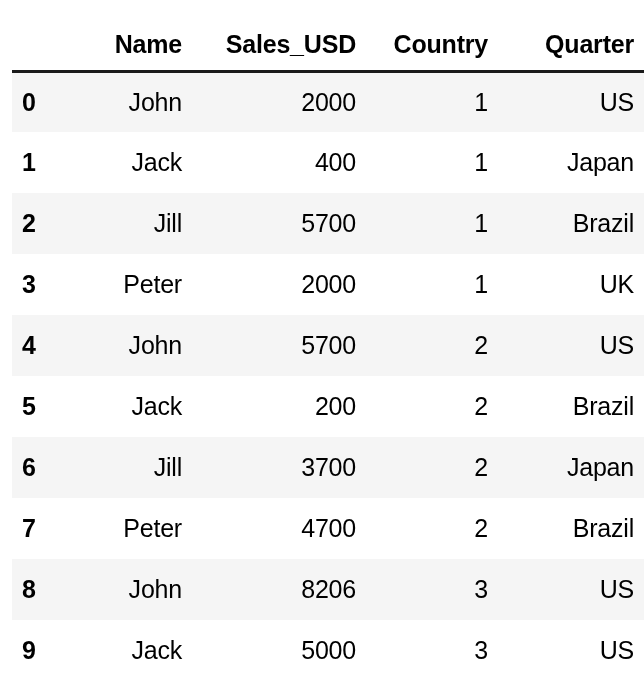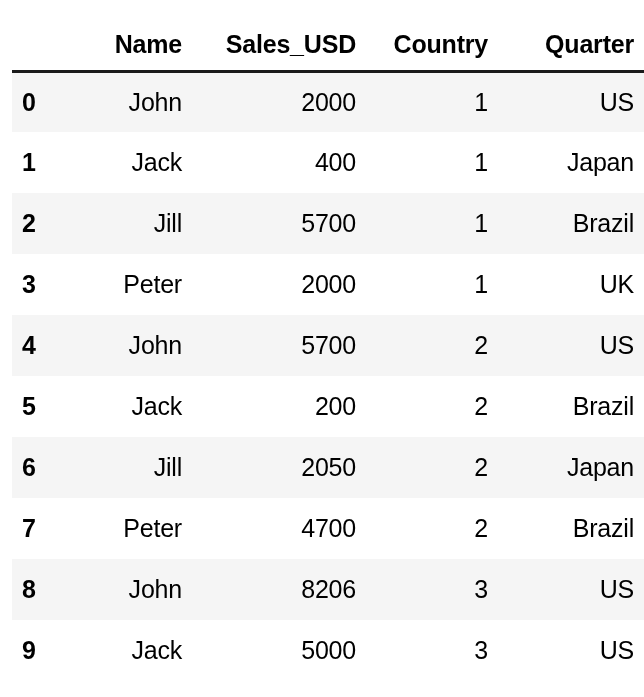--- a/index.html
+++ b/index.html
@@ -171,21 +171,21 @@
         <tr class="plain">
           <th class="row-index">5</th>
           <td>Jack</td>
           <td>200</td>
           <td>2</td>
           <td>Brazil</td>
         </tr>
         <tr class="striped">
           <th class="row-index">6</th>
           <td>Jill</td>
-          <td>2050</td>
+          <td>3700</td>
           <td>2</td>
           <td>Japan</td>
         </tr>
         <tr class="plain">
           <th class="row-index">7</th>
           <td>Peter</td>
           <td>4700</td>
           <td>2</td>
           <td>Brazil</td>
         </tr>

